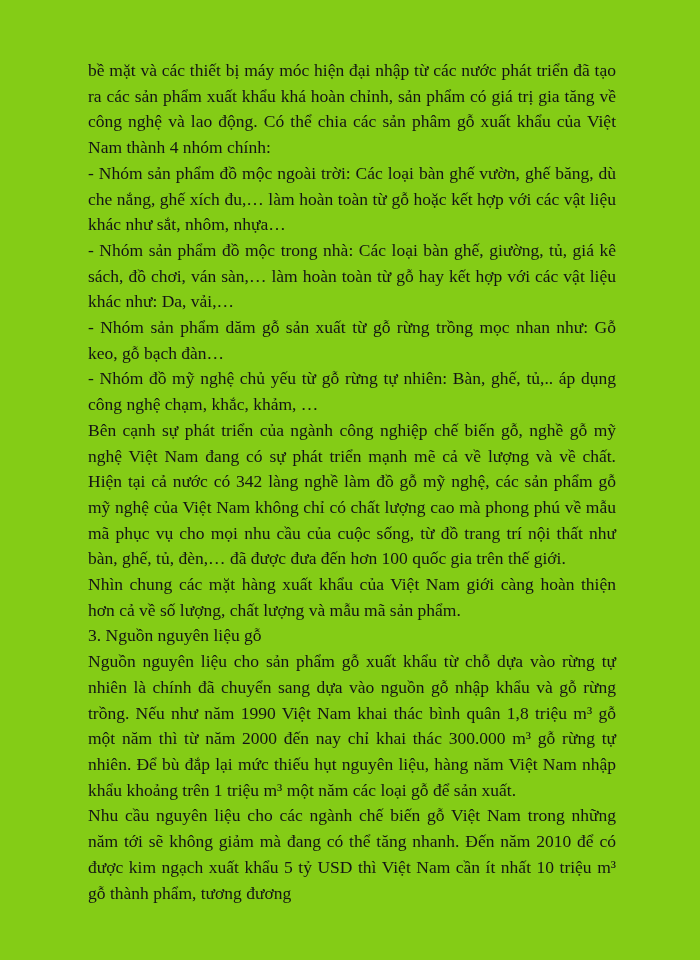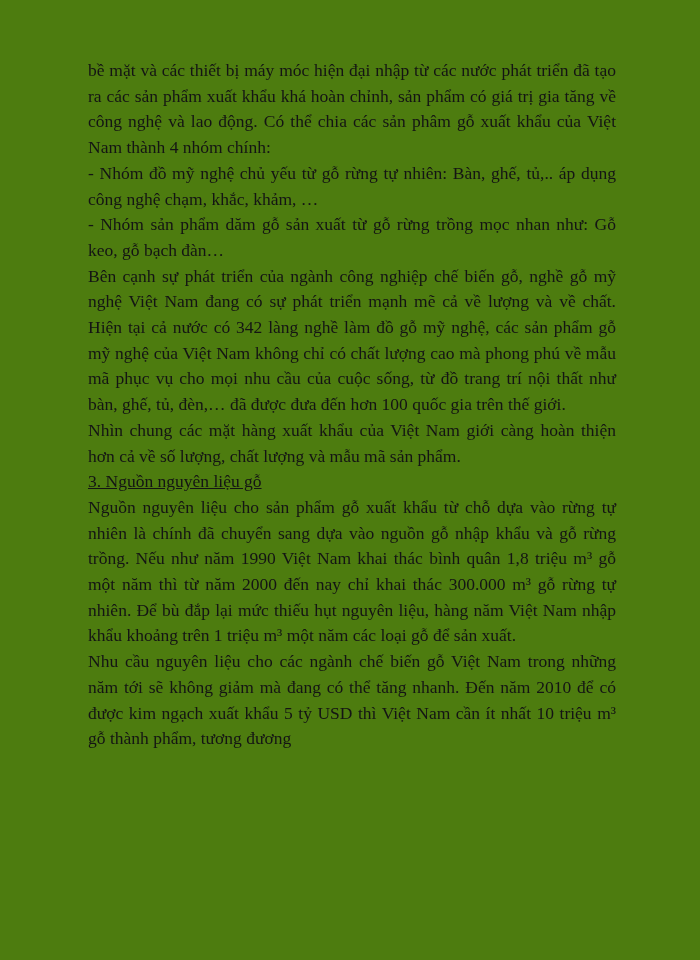--- a/index.html
+++ b/index.html
@@ -4,49 +4,50 @@
 <style>
   html, body {
     margin: 0;
     padding: 0;
     background: #ffffff;
   }
   .page {
     position: relative;
     width: 700px;
     height: 960px;
-    background: #4d7c0f;
+    background: #84cc16;
     box-sizing: border-box;
     padding: 58px 84px 0 88px;
     overflow: hidden;
   }
   .doc-body {
     font-family: "Liberation Serif", "DejaVu Serif", serif;
     font-size: 17.5px;
     line-height: 25.7px;
     color: #141414;
     text-align: justify;
   }
   .doc-body p {
     margin: 0;
     padding: 0;
     text-justify: inter-word;
   }
   .doc-body p.heading {
     text-align: left;
-    text-decoration: underline;
   }
 </style>
 </head>
 <body>
 
 <div class="page">
   <div class="doc-body">
     <p>bề mặt và các thiết bị máy móc hiện đại nhập từ các nước phát triển đã tạo ra các sản phẩm xuất khẩu khá hoàn chỉnh, sản phẩm có giá trị gia tăng về công nghệ và lao động. Có thể chia các sản phâm gỗ xuất khẩu của Việt Nam thành 4 nhóm chính:</p>
+    <p>- Nhóm sản phẩm đồ mộc ngoài trời: Các loại bàn ghế vườn, ghế băng, dù che nắng, ghế xích đu,… làm hoàn toàn từ gỗ hoặc kết hợp với các vật liệu khác như sắt, nhôm, nhựa…</p>
+    <p>- Nhóm sản phẩm đồ mộc trong nhà: Các loại bàn ghế, giường, tủ, giá kê sách, đồ chơi, ván sàn,… làm hoàn toàn từ gỗ hay kết hợp với các vật liệu khác như: Da, vải,…</p>
+    <p>- Nhóm sản phẩm dăm gỗ sản xuất từ gỗ rừng trồng mọc nhan như: Gỗ keo, gỗ bạch đàn…</p>
     <p>- Nhóm đồ mỹ nghệ chủ yếu từ gỗ rừng tự nhiên: Bàn, ghế, tủ,.. áp dụng công nghệ chạm, khắc, khảm, …</p>
-    <p>- Nhóm sản phẩm dăm gỗ sản xuất từ gỗ rừng trồng mọc nhan như: Gỗ keo, gỗ bạch đàn…</p>
     <p>Bên cạnh sự phát triển của ngành công nghiệp chế biến gỗ, nghề gỗ mỹ nghệ Việt Nam đang có sự phát triển mạnh mẽ cả về lượng và về chất. Hiện tại cả nước có 342 làng nghề làm đồ gỗ mỹ nghệ, các sản phẩm gỗ mỹ nghệ của Việt Nam không chỉ có chất lượng cao mà phong phú về mẫu mã phục vụ cho mọi nhu cầu của cuộc sống, từ đồ trang trí nội thất như bàn, ghế, tủ, đèn,… đã được đưa đến hơn 100 quốc gia trên thế giới.</p>
     <p>Nhìn chung các mặt hàng xuất khẩu của Việt Nam giới càng hoàn thiện hơn cả về số lượng, chất lượng và mẫu mã sản phẩm.</p>
     <p class="heading">3. Nguồn nguyên liệu gỗ</p>
     <p>Nguồn nguyên liệu cho sản phẩm gỗ xuất khẩu từ chỗ dựa vào rừng tự nhiên là chính đã chuyển sang dựa vào nguồn gỗ nhập khẩu và gỗ rừng trồng. Nếu như năm 1990 Việt Nam khai thác bình quân 1,8 triệu m³ gỗ một năm thì từ năm 2000 đến nay chỉ khai thác 300.000 m³ gỗ rừng tự nhiên. Để bù đắp lại mức thiếu hụt nguyên liệu, hàng năm Việt Nam nhập khẩu khoảng trên 1 triệu m³ một năm các loại gỗ để sản xuất.</p>
     <p>Nhu cầu nguyên liệu cho các ngành chế biến gỗ Việt Nam trong những năm tới sẽ không giảm mà đang có thể tăng nhanh. Đến năm 2010 để có được kim ngạch xuất khẩu 5 tỷ USD thì Việt Nam cần ít nhất 10 triệu m³ gỗ thành phẩm, tương đương</p>
   </div>
 </div>
 
 </body></html>

